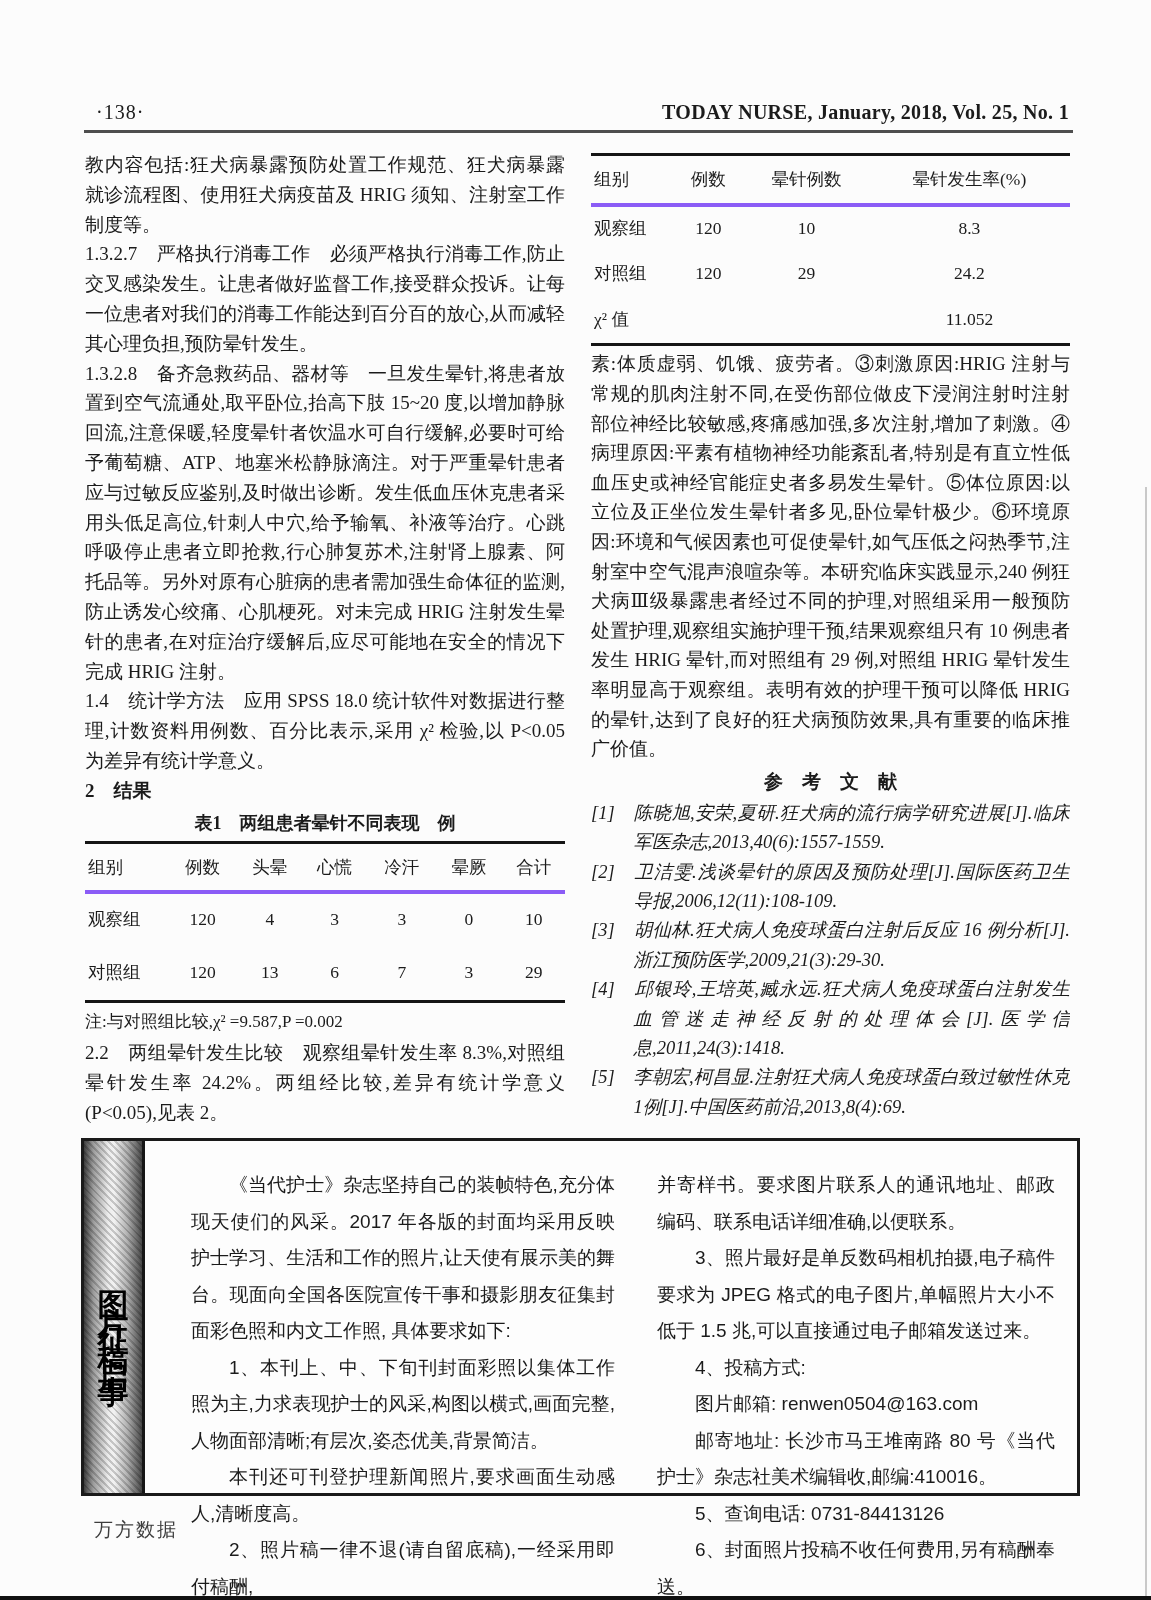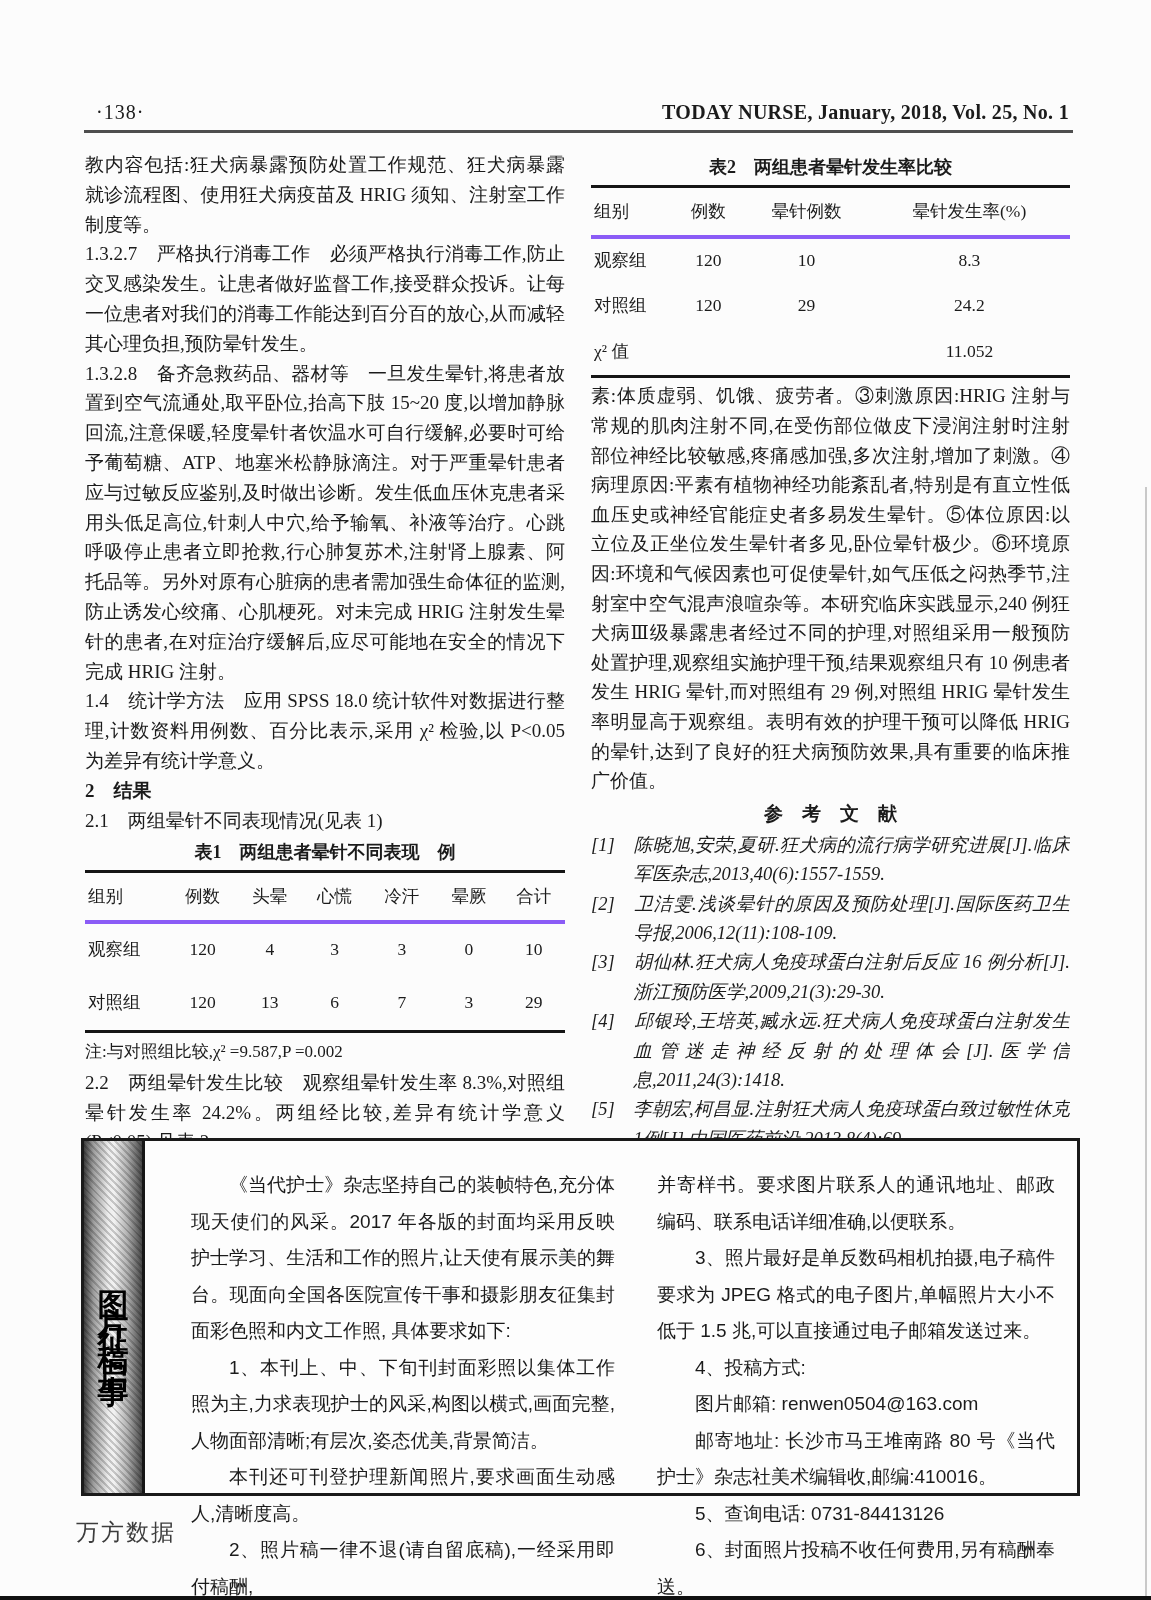--- a/index.html
+++ b/index.html
@@ -88,21 +88,21 @@
   }
   .notice-col-left  { width:424px;margin-left:30px; }
   .notice-col-right { flex:1; }
   .notice-col-left, .notice-col-right {
     font-size:19px; line-height:36.5px; text-align:justify; text-justify:inter-character;
   }
   .n-p { margin:0; }
 
   
   .watermark {
-    position:absolute; left:76px; top:1517px; font-size:23px; color:#3c3c3c;
+    position:absolute; left:94px; top:1517px; font-size:19px; color:#3c3c3c;
     font-family:"Liberation Sans","DejaVu Sans",sans-serif; letter-spacing:2px;
   }
   .bottom-line {
     position:absolute; left:0; bottom:0; width:100%; height:4px; background:#111;
   }
   .edge-line {
     position:absolute; right:4px; top:487px; height:1113px; width:2px;
     background:#c9c9c9;
   }
 </style>
@@ -118,21 +118,20 @@
   <div class="header-rule"></div>
 
   <div class="columns">
 
     <div class="col col-left">
       <p>教内容包括:狂犬病暴露预防处置工作规范、狂犬病暴露就诊流程图、使用狂犬病疫苗及 HRIG 须知、注射室工作制度等。</p>
       <p>1.3.2.7　严格执行消毒工作　必须严格执行消毒工作,防止交叉感染发生。让患者做好监督工作,接受群众投诉。让每一位患者对我们的消毒工作能达到百分百的放心,从而减轻其心理负担,预防晕针发生。</p>
       <p>1.3.2.8　备齐急救药品、器材等　一旦发生晕针,将患者放置到空气流通处,取平卧位,抬高下肢 15~20 度,以增加静脉回流,注意保暖,轻度晕针者饮温水可自行缓解,必要时可给予葡萄糖、ATP、地塞米松静脉滴注。对于严重晕针患者应与过敏反应鉴别,及时做出诊断。发生低血压休克患者采用头低足高位,针刺人中穴,给予输氧、补液等治疗。心跳呼吸停止患者立即抢救,行心肺复苏术,注射肾上腺素、阿托品等。另外对原有心脏病的患者需加强生命体征的监测,防止诱发心绞痛、心肌梗死。对未完成 HRIG 注射发生晕针的患者,在对症治疗缓解后,应尽可能地在安全的情况下完成 HRIG 注射。</p>
       <p>1.4　统计学方法　应用 SPSS 18.0 统计软件对数据进行整理,计数资料用例数、百分比表示,采用 χ² 检验,以 P&lt;0.05 为差异有统计学意义。</p>
       <h3 class="sec-h">2　结果</h3>
-      <p>2.1　两组晕针不同表现情况(见表 1)</p>
 
       <div class="table-block">
         <div class="table-caption">表1　两组患者晕针不同表现　例</div>
         <table class="data-table t1">
           <colgroup>
             <col style="width:17%">
               <col style="width:15%">
               <col style="width:13%">
             <col style="width:14%">
               <col style="width:14%">
@@ -173,21 +172,20 @@
         </table>
         <div class="table-note">注:与对照组比较,χ² =9.587,P =0.002</div>
       </div>
 
       <p>2.2　两组晕针发生比较　观察组晕针发生率 8.3%,对照组晕针发生率 24.2%。两组经比较,差异有统计学意义(P&lt;0.05),见表 2。</p>
 
     </div>
 
     <div class="col col-right">
       <div class="table-block">
-        <div class="table-caption">表2　两组患者晕针发生率比较</div>
         <table class="data-table t2">
           <colgroup>
             <col style="width:17%">
               <col style="width:15%">
               <col style="width:26%">
               <col style="width:42%">
           </colgroup>
           <thead>
             <tr>
               <td>组别</td>

